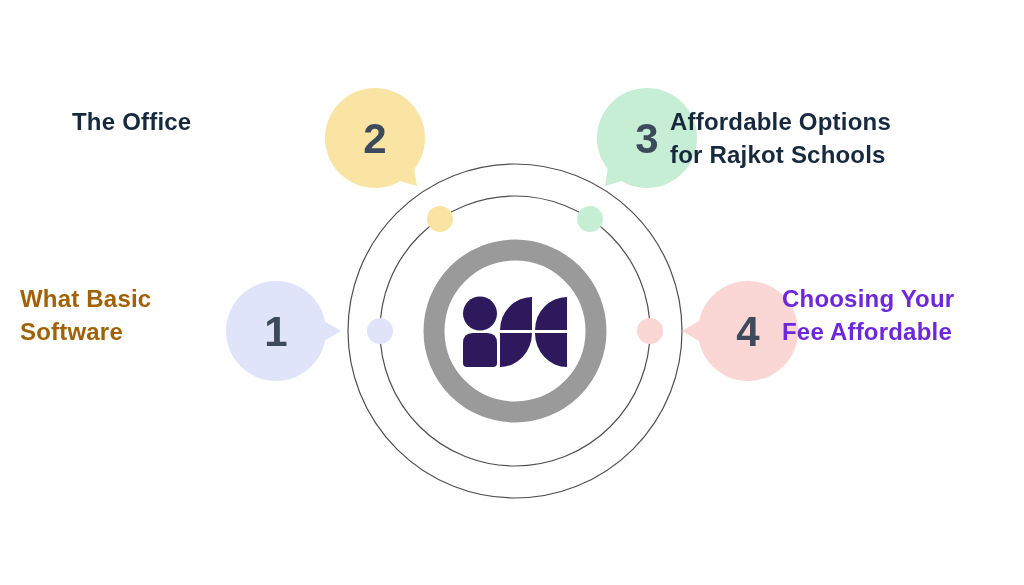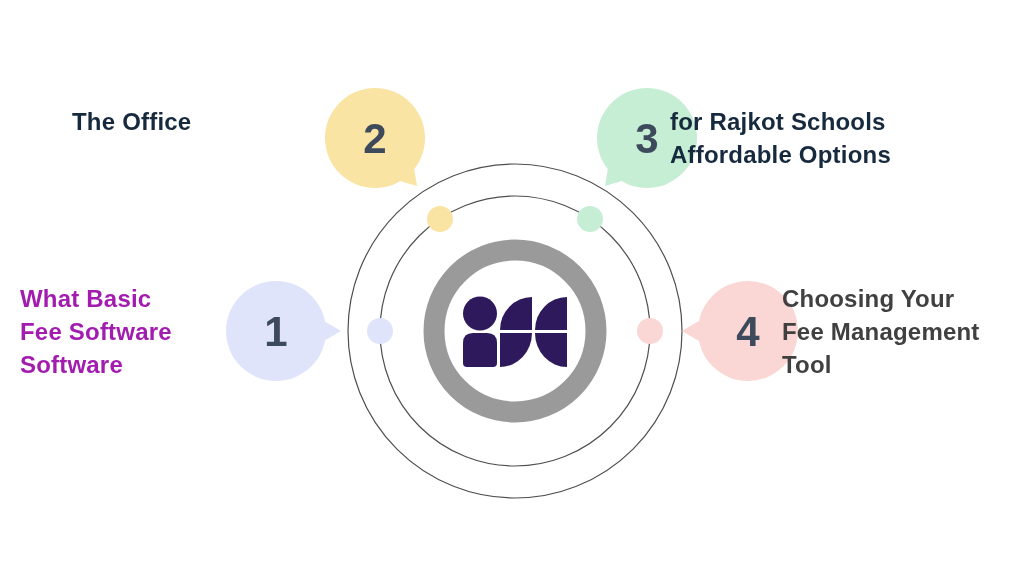--- a/index.html
+++ b/index.html
@@ -64,34 +64,32 @@
     <g fill="#2E195C">
       <circle cx="480" cy="313.5" r="17"></circle>
       <path d="M463 343 Q463 333 473 333 L487 333 Q497 333 497 343 L497 363 Q497 367 493 367 L467 367 Q463 367 463 363 Z"></path>
       <path d="M532 297 L532 330 L500 330 A32 33 0 0 1 532 297 Z"></path>
       <path d="M567 297 L567 330 L535 330 A32 33 0 0 1 567 297 Z"></path>
       <path d="M500 333 L532 333 A32 34 0 0 1 500 367 Z"></path>
       <path d="M567 333 L567 367 A32 34 0 0 1 535 333 Z"></path>
     </g>
   </svg>
 
-  <div class="label" style="left: 20px; top: 282px; width: 240px; color: #a21caf;">
+  <div class="label" style="left: 20px; top: 282px; width: 240px; color: #a16207;">
     <div>What Basic</div>
-    <div>Fee Software</div>
     <div>Software</div>
   </div>
 
   <div class="label" style="left: 72px; top: 105px; width: 300px; color: rgb(22, 41, 61);">
     <div>The Office</div>
   </div>
 
   <div class="label" style="left: 670px; top: 105px; width: 300px; color: rgb(22, 41, 61);">
+    <div>Affordable Options</div>
     <div>for Rajkot Schools</div>
-    <div>Affordable Options</div>
   </div>
 
-  <div class="label" style="left: 782px; top: 282px; width: 240px; color: #404040;">
+  <div class="label" style="left: 782px; top: 282px; width: 240px; color: #6d28d9;">
     <div>Choosing Your</div>
-    <div>Fee Management</div>
-    <div>Tool</div>
+    <div>Fee Affordable</div>
   </div>
 
 </div>
 
 </body></html>

